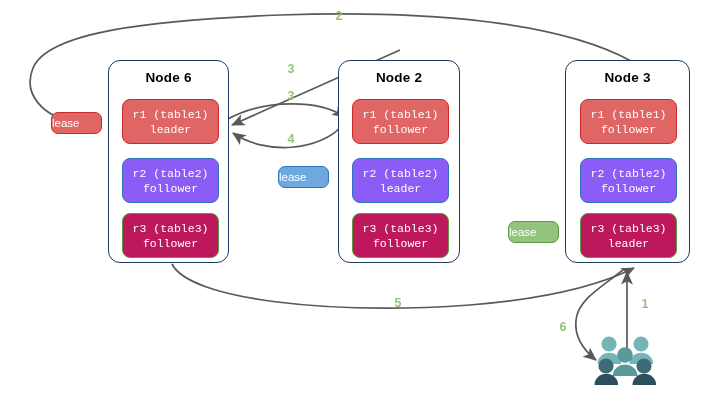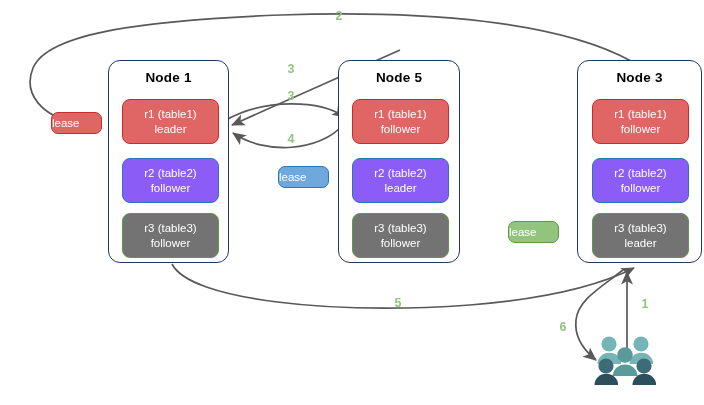--- a/index.html
+++ b/index.html
@@ -48,24 +48,25 @@
     border-radius: 8px;
     box-sizing: border-box;
     display: flex;
     flex-direction: column;
     align-items: center;
     justify-content: center;
     color: #ffffff;
     font-size: 11.5px;
     line-height: 15px;
     text-align: center;
+    font-family: Liberation Mono, monospace;
   }
   .replica.red   { background: #e06666; border: 1.6px solid #cc2a2a; }
   .replica.blue  { background: #8b5cf6; border: 1.6px solid #2a74c0; }
-  .replica.green { background: #737373; border: 1.6px solid #5d9a43; }
+  .replica.green { background: #be185d; border: 1.6px solid #5d9a43; }
 
   .lease {
     position: absolute;
     border-radius: 7px;
     box-sizing: border-box;
     display: flex;
     align-items: center;
     color: #ffffff;
     font-size: 11.5px;
     z-index: 2;
@@ -105,52 +106,52 @@
     <path d="M 344,124 C 320,152 265,155 233,133" fill="none" stroke="#595959" stroke-width="1.7" marker-end="url(#ah)"></path>
 
     <path d="M 172,264 C 190,300 330,315 470,305 C 545,299 600,285 634,268" fill="none" stroke="#595959" stroke-width="1.7" marker-end="url(#ah)"></path>
 
     <path d="M 627,348 L 627,272" fill="none" stroke="#595959" stroke-width="1.7" marker-end="url(#ah)"></path>
 
     <path d="M 623,270 C 600,288 578,300 576,320 C 574,338 586,352 596,360" fill="none" stroke="#595959" stroke-width="1.7" marker-end="url(#ah)"></path>
   </svg>
 
   <div class="node-box" style="left:108px; top:60px; width:121px; height:203px;">
-    <div class="node-title">Node 1</div>
+    <div class="node-title">Node 6</div>
     <div class="replica red" style="left:13px; top:38px; width:97px; height:45px;">
       <span>r1 (table1)</span>
       <span>leader</span>
     </div>
     <div class="replica blue" style="left:13px; top:97px; width:97px; height:45px;">
       <span>r2 (table2)</span>
       <span>follower</span>
     </div>
     <div class="replica green" style="left:13px; top:152px; width:97px; height:45px;">
       <span>r3 (table3)</span>
       <span>follower</span>
     </div>
   </div>
 
   <div class="node-box" style="left:338px; top:60px; width:122px; height:203px;">
-    <div class="node-title">Node 5</div>
+    <div class="node-title">Node 2</div>
     <div class="replica red" style="left:13px; top:38px; width:97px; height:45px;">
       <span>r1 (table1)</span>
       <span>follower</span>
     </div>
     <div class="replica blue" style="left:13px; top:97px; width:97px; height:45px;">
       <span>r2 (table2)</span>
       <span>leader</span>
     </div>
     <div class="replica green" style="left:13px; top:152px; width:97px; height:45px;">
       <span>r3 (table3)</span>
       <span>follower</span>
     </div>
   </div>
 
-  <div class="node-box" style="left:565px; top:60px; width:125px; height:203px;margin-left:12px;">
+  <div class="node-box" style="left:565px; top:60px; width:125px; height:203px;">
     <div class="node-title">Node 3</div>
     <div class="replica red" style="left:14px; top:38px; width:97px; height:45px;">
       <span>r1 (table1)</span>
       <span>follower</span>
     </div>
     <div class="replica blue" style="left:14px; top:97px; width:97px; height:45px;">
       <span>r2 (table2)</span>
       <span>follower</span>
     </div>
     <div class="replica green" style="left:14px; top:152px; width:97px; height:45px;">

